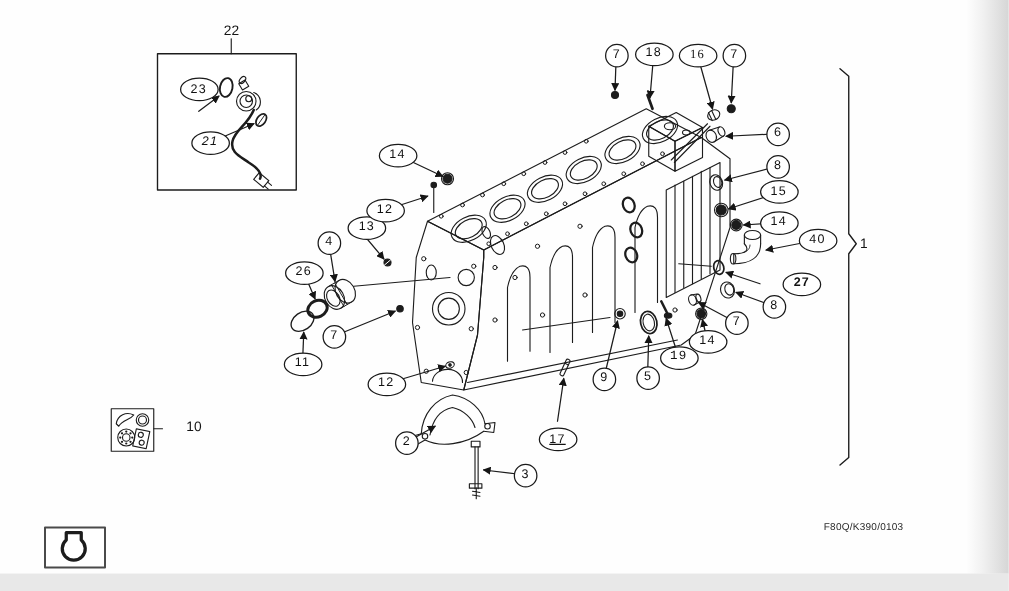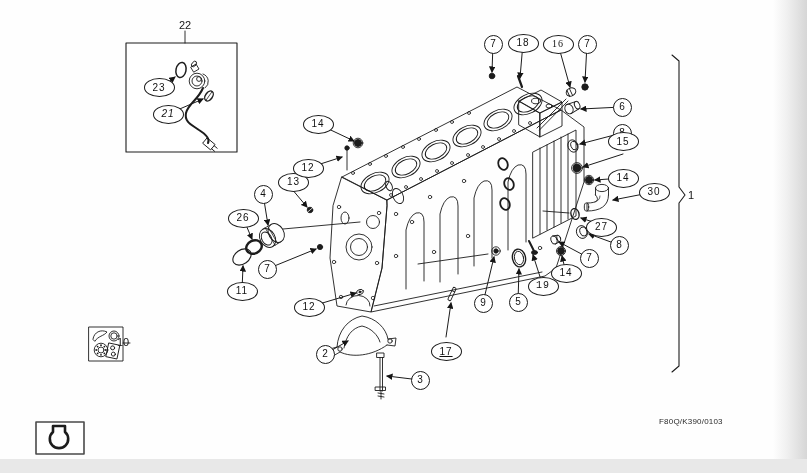--- a/index.html
+++ b/index.html
@@ -367,49 +367,49 @@
           <line x1="308" y1="168" x2="342" y2="157" marker-end="url(#ah)"></line>
           <line x1="318" y1="124" x2="354" y2="141" marker-end="url(#ah)"></line>
           <line x1="159" y1="89" x2="175" y2="77" marker-end="url(#ah)"></line>
           <line x1="168" y1="114" x2="203" y2="99" marker-end="url(#ah)"></line>
         </g>
     </g>
   </svg>
 
   <div class="label" style="left:179px;top:19px;">22</div>
   <div class="label" style="left:688px;top:189px;">1</div>
-  <div class="label" style="left:117px;top:336px;">10</div>
+  <div class="label" style="left:149px;top:336px;">10</div>
   <div class="footer-code" style="left:659px;top:417px;">F80Q/K390/0103</div>
 
   <div id="callout-layer">
       <div class="callout" style="left: 483.5px; top: 34.5px;">7</div>
       <div class="callout wide" style="left: 507.5px; top: 33.5px;">18</div>
       <div class="callout wide" style="left: 542.5px; top: 34.5px; font-family: Liberation Serif, serif;">16</div>
       <div class="callout" style="left: 577.5px; top: 34.5px;">7</div>
       <div class="callout" style="left: 612.5px; top: 97.5px;">6</div>
       <div class="callout" style="left: 612.5px; top: 123.5px;">8</div>
-      <div class="callout wide" style="left: 607.5px; top: 132px;">15</div>
+      <div class="callout wide" style="left: 607.5px; top: 144px;">15</div>
       <div class="callout wide" style="left: 607.5px; top: 168.5px;">14</div>
-      <div class="callout wide" style="left: 638.5px; top: 182.5px;">30</div>
-      <div class="callout wide" style="left: 586px; top: 217.5px;">27</div>
+      <div class="callout wide" style="left: 638.5px; top: 182.5px;">40</div>
+      <div class="callout wide" style="left: 626px; top: 217.5px; font-weight: bold;">27</div>
       <div class="callout" style="left: 609.5px; top: 235.5px;">8</div>
       <div class="callout" style="left: 579.5px; top: 248.5px;">7</div>
       <div class="callout wide" style="left: 550.5px; top: 263.5px;">14</div>
       <div class="callout wide" style="left: 527.5px; top: 276.5px; font-family: Liberation Mono, monospace;">19</div>
       <div class="callout" style="left: 508.5px; top: 292.5px;">5</div>
       <div class="callout" style="left: 473.5px; top: 293.5px;">9</div>
       <div class="callout wide" style="left: 430.5px; top: 342px; text-decoration: underline;">17</div>
       <div class="callout" style="left: 410.5px; top: 370.5px;">3</div>
       <div class="callout" style="left: 315.5px; top: 344.5px;">2</div>
       <div class="callout wide" style="left: 293.5px; top: 297.5px;">12</div>
       <div class="callout wide" style="left: 226.5px; top: 281.5px;">11</div>
       <div class="callout" style="left: 257.5px; top: 259.5px;">7</div>
       <div class="callout wide" style="left: 227.5px; top: 208.5px;">26</div>
       <div class="callout" style="left: 253.5px; top: 184.5px;">4</div>
       <div class="callout wide" style="left: 278px; top: 172.5px;">13</div>
       <div class="callout wide" style="left: 292.5px; top: 158.5px;">12</div>
       <div class="callout wide" style="left: 302.5px; top: 114.5px;">14</div>
-      <div class="callout wide" style="left: 143.5px; top: 78px;">23</div>
+      <div class="callout wide" style="left: 143.5px; top: 62px;">23</div>
       <div class="callout wide" style="left: 152.5px; top: 104.5px; font-style: italic;">21</div>
     </div>
 
   <div class="page-shadow"></div>
 </div>
 
 </body></html>

